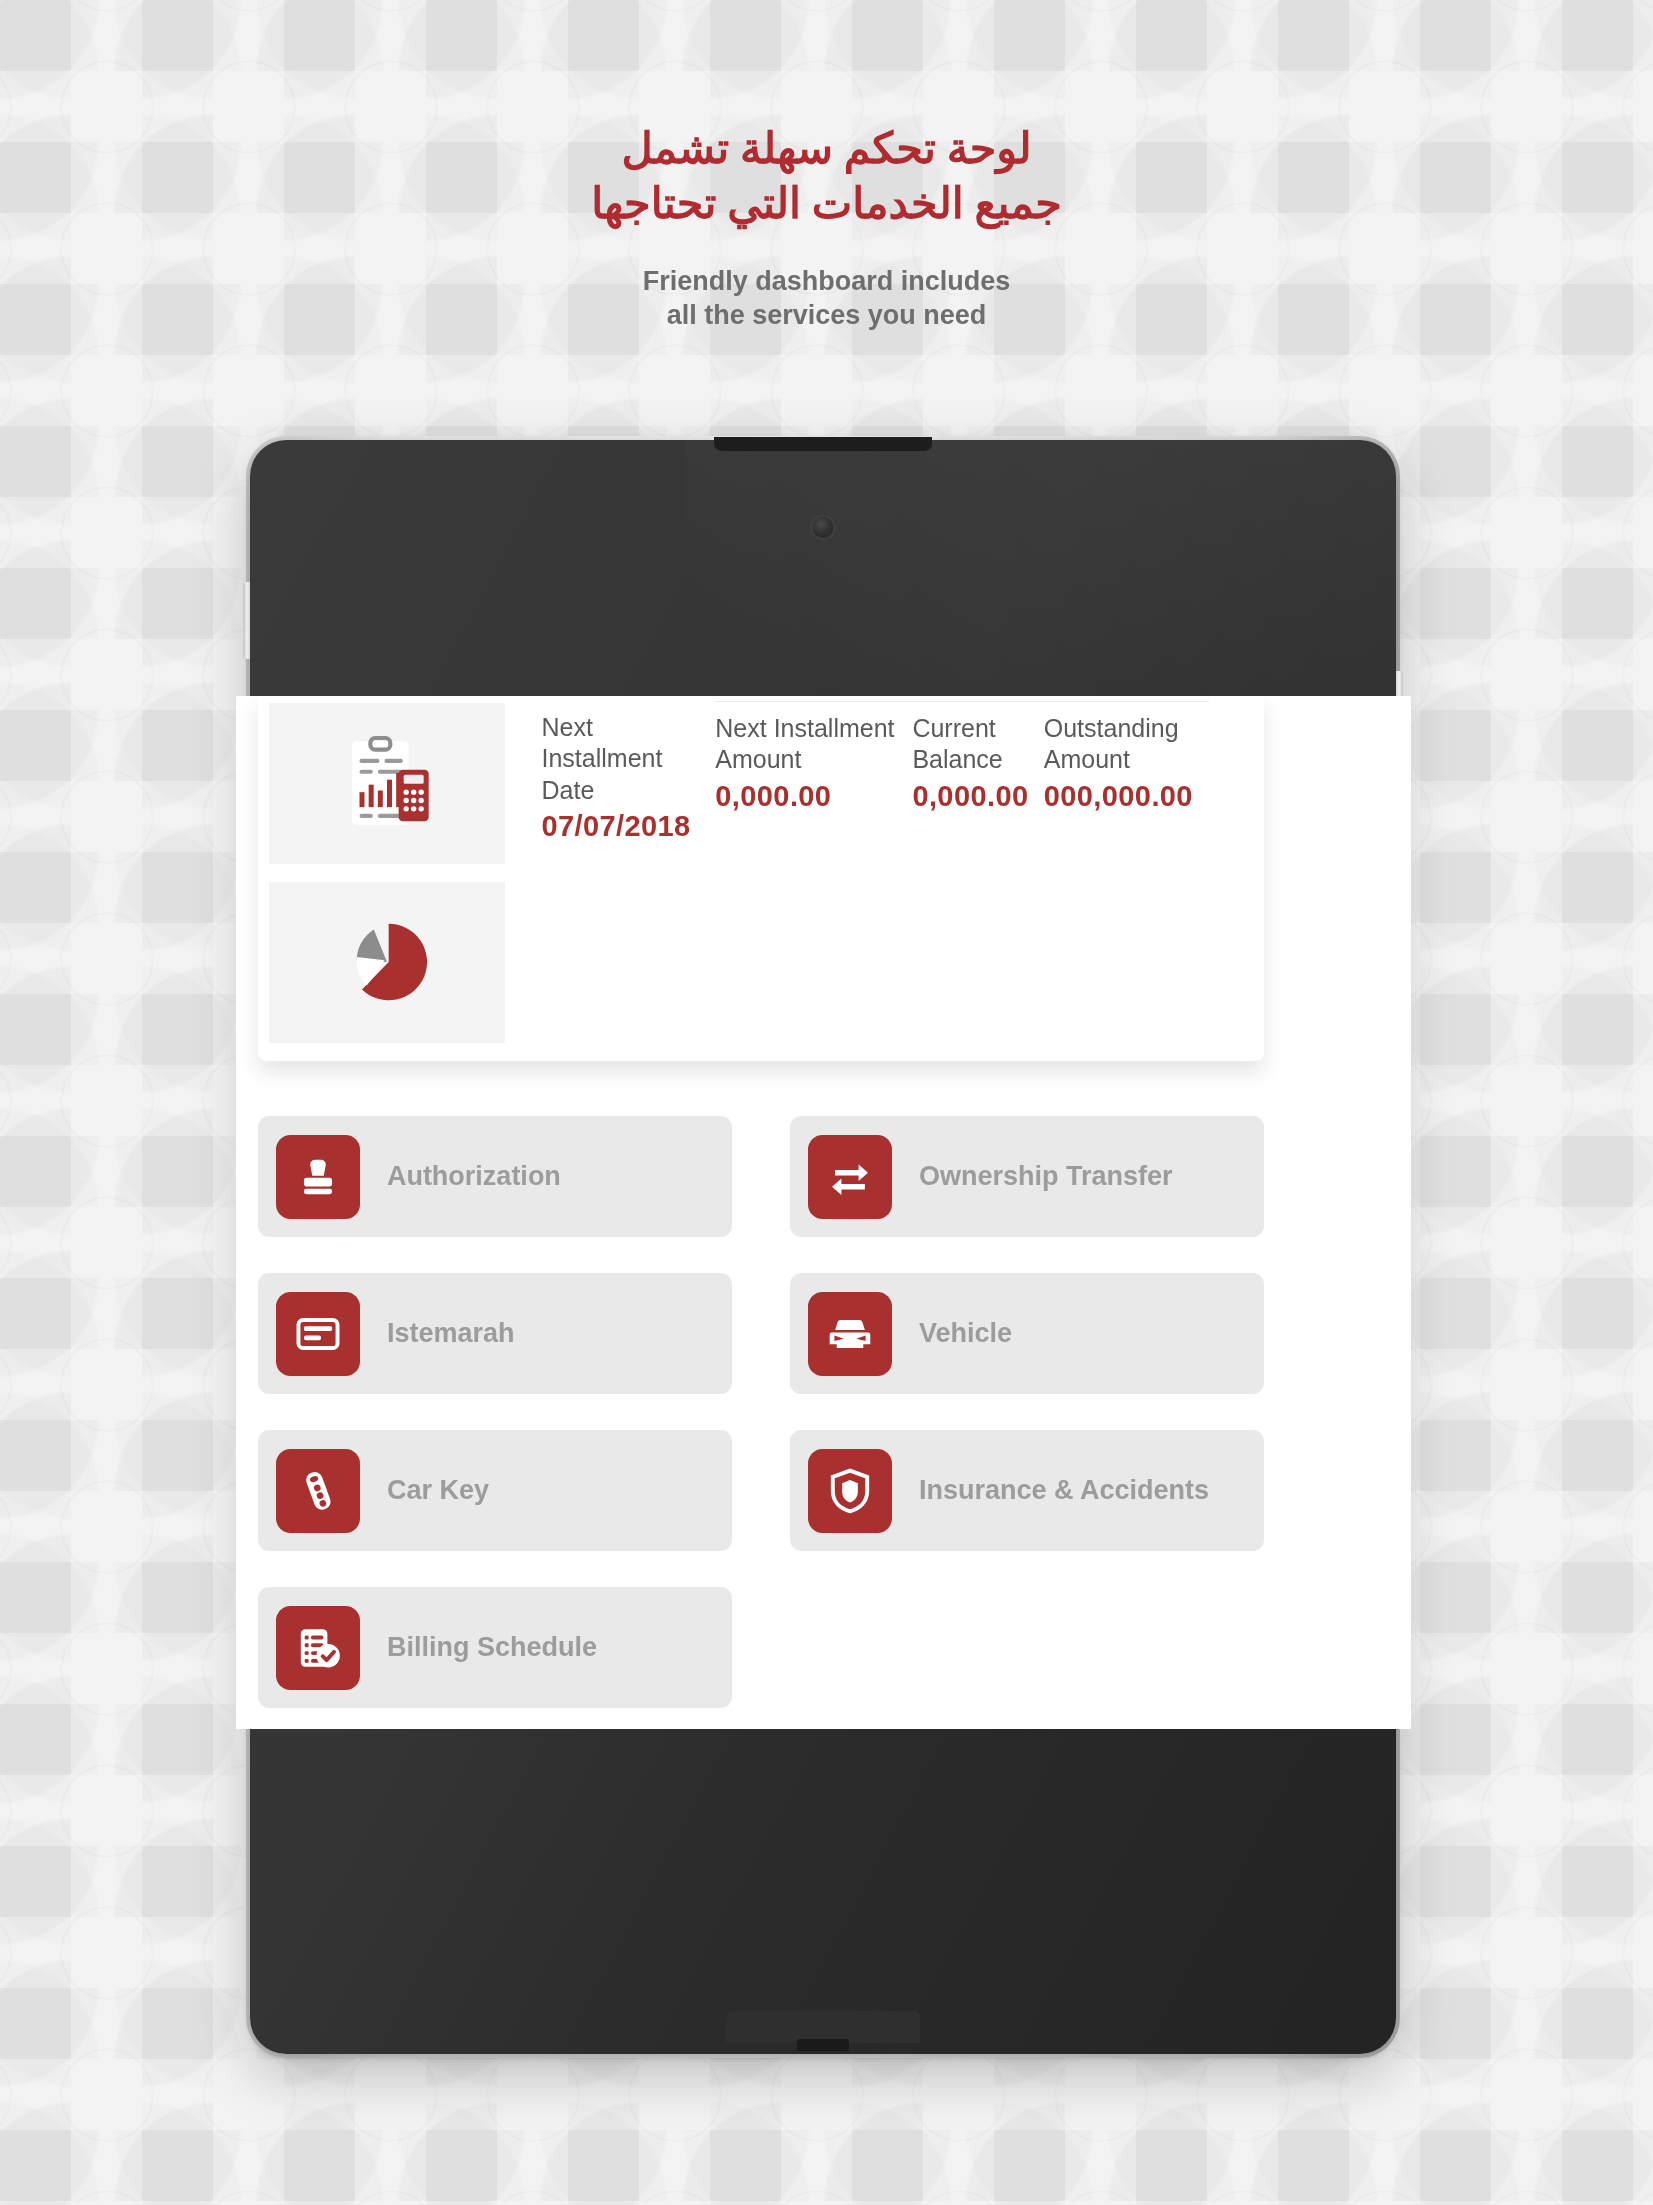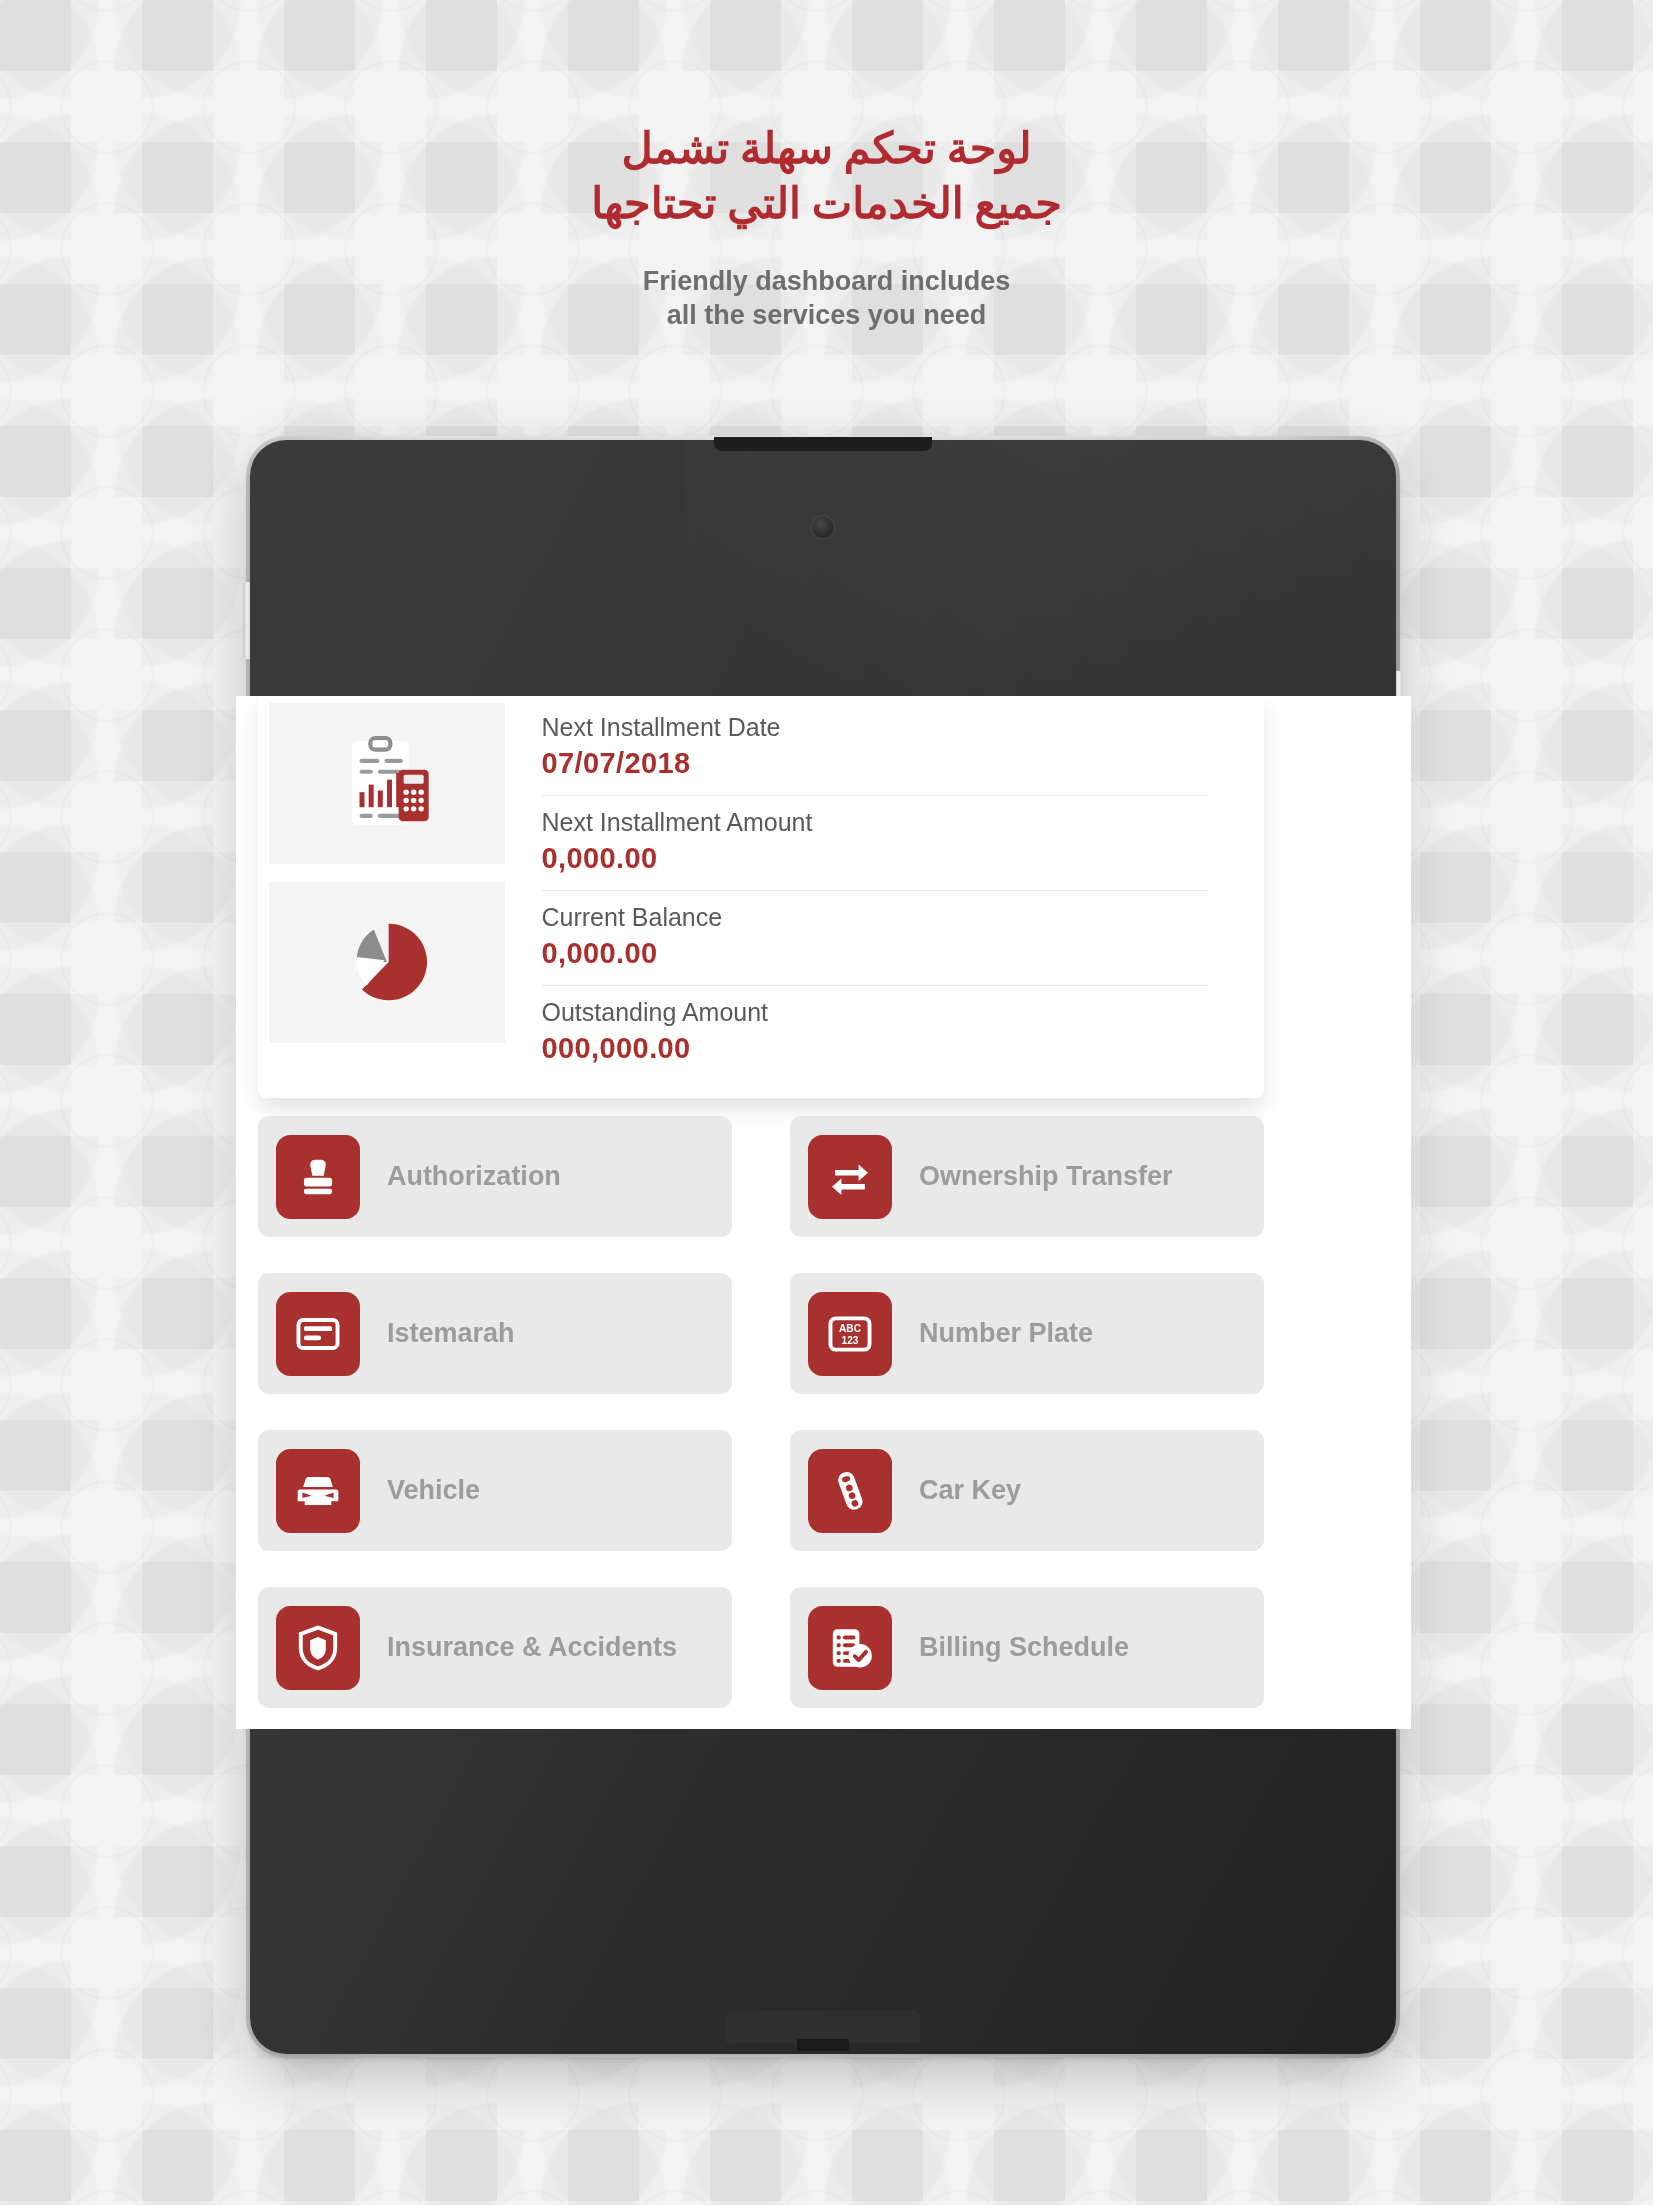--- a/index.html
+++ b/index.html
@@ -145,21 +145,21 @@
     padding-top:6.5px;
   }
   .icon-tile{
     width:236px; height:161px;
     background:#f4f4f4;
     display:flex; align-items:center; justify-content:center;
   }
   .info-right{
     flex:1;
     padding:4.8px 55px 0 42px;
-    display:flex; flex-direction:column;
+    display:flex; flex-direction:row;
   }
   .info-row{ padding:11.3px 0 14.5px 0; }
   .info-row + .info-row{ border-top:0.8px solid #e9e9e9; }
   .info-label{
     color:#5a5a5a; font-size:25px; font-weight:normal; line-height:1.25;
   }
   .info-value{
     color:#A8312F; font-size:29px; font-weight:bold; margin-top:4px;
     letter-spacing:0.4px;
   }
@@ -331,30 +331,20 @@
         <div class="svc-ic">
           <svg viewBox="0 0 64 64">
               <rect x="7" y="14" width="50" height="36" rx="6" fill="none" stroke="#fff" stroke-width="5"></rect>
               <rect x="14" y="22" width="36" height="6" rx="2" fill="#fff"></rect>
               <rect x="14" y="34" width="22" height="6" rx="3" fill="#fff"></rect>
             </svg>
         </div>
         <div class="svc-label">Istemarah</div>
       </div>
 
-      <div class="svc">
-        <div class="svc-ic">
-          <svg viewBox="0 0 64 64">
-              <rect x="7" y="12" width="50" height="40" rx="7" fill="none" stroke="#fff" stroke-width="5"></rect>
-              <text x="32" y="29" text-anchor="middle" font-family="Liberation Sans, sans-serif" font-size="13" font-weight="bold" fill="#fff">ABC</text>
-              <text x="32" y="45" text-anchor="middle" font-family="Liberation Sans, sans-serif" font-size="13" font-weight="bold" fill="#fff">123</text>
-            </svg>
-        </div>
-        <div class="svc-label">Number Plate</div>
-      </div>
 
       <div class="svc">
         <div class="svc-ic">
           <svg viewBox="0 0 64 64">
               <path d="M20 14h24a4 4 0 0 1 3.8 2.7L51 27H13l3.2-10.3A4 4 0 0 1 20 14z" fill="#fff"></path>
               <path d="M9 30h46a3 3 0 0 1 3 3v12h-9v5H15v-5H6V33a3 3 0 0 1 3-3z" fill="#fff"></path>
               <path d="M12 34l12 4-12 3z" fill="#A8312F"></path>
               <path d="M52 34l-12 4 12 3z" fill="#A8312F"></path>
             </svg>
         </div>

